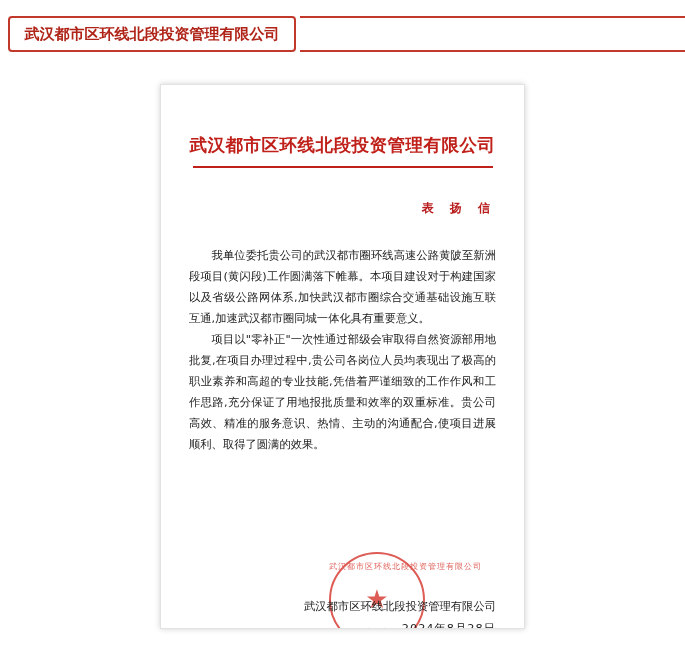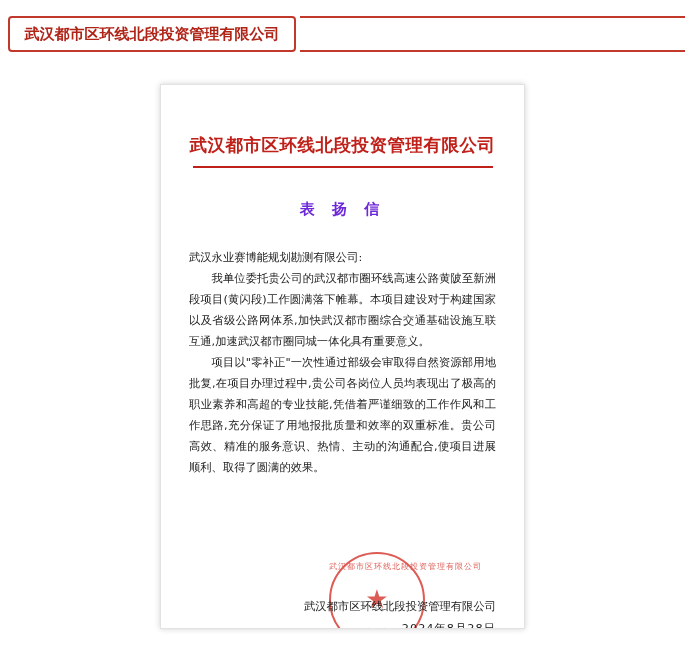--- a/index.html
+++ b/index.html
@@ -100,25 +100,25 @@
   }
   .doc-title-rule {
     margin: 9px auto 0 auto;
     width: 300px;
     height: 2px;
     background: #c0201a;
   }
 
   .doc-subtitle {
     margin-top: 32px;
-    text-align: center;
+    text-align: right;
     font-family: "DejaVu Serif", "Liberation Serif", serif;
-    font-size: 15px;
+    font-size: 12px;
     font-weight: bold;
-    color: #6d28d9;
+    color: #b91c1c;
     letter-spacing: 6px;
   }
 
   .doc-body {
     margin-top: 28px;
     font-family: "DejaVu Sans", "Liberation Sans", sans-serif;
     font-size: 11.3px;
     line-height: 21px;
     color: #222222;
     text-align: justify;
@@ -212,21 +212,20 @@
 
   <div class="sheet">
     <div class="doc-inner">
 
       <div class="doc-title">武汉都市区环线北段投资管理有限公司</div>
       <div class="doc-title-rule"></div>
 
       <div class="doc-subtitle">表 扬 信</div>
 
       <div class="doc-body">
-        <p>武汉永业赛博能规划勘测有限公司:</p>
         <p class="indent">我单位委托贵公司的武汉都市圈环线高速公路黄陂至新洲段项目(黄闪段)工作圆满落下帷幕。本项目建设对于构建国家以及省级公路网体系,加快武汉都市圈综合交通基础设施互联互通,加速武汉都市圈同城一体化具有重要意义。</p>
         <p class="indent">项目以"零补正"一次性通过部级会审取得自然资源部用地批复,在项目办理过程中,贵公司各岗位人员均表现出了极高的职业素养和高超的专业技能,凭借着严谨细致的工作作风和工作思路,充分保证了用地报批质量和效率的双重标准。贵公司高效、精准的服务意识、热情、主动的沟通配合,使项目进展顺利、取得了圆满的效果。</p>
       </div>
 
       <div class="seal">
         <div class="ring"></div>
         <div class="seal-arc">武汉都市区环线北段投资管理有限公司</div>
         <div class="star">★</div>
         <div class="seal-bottom">专用章</div>
       </div>

